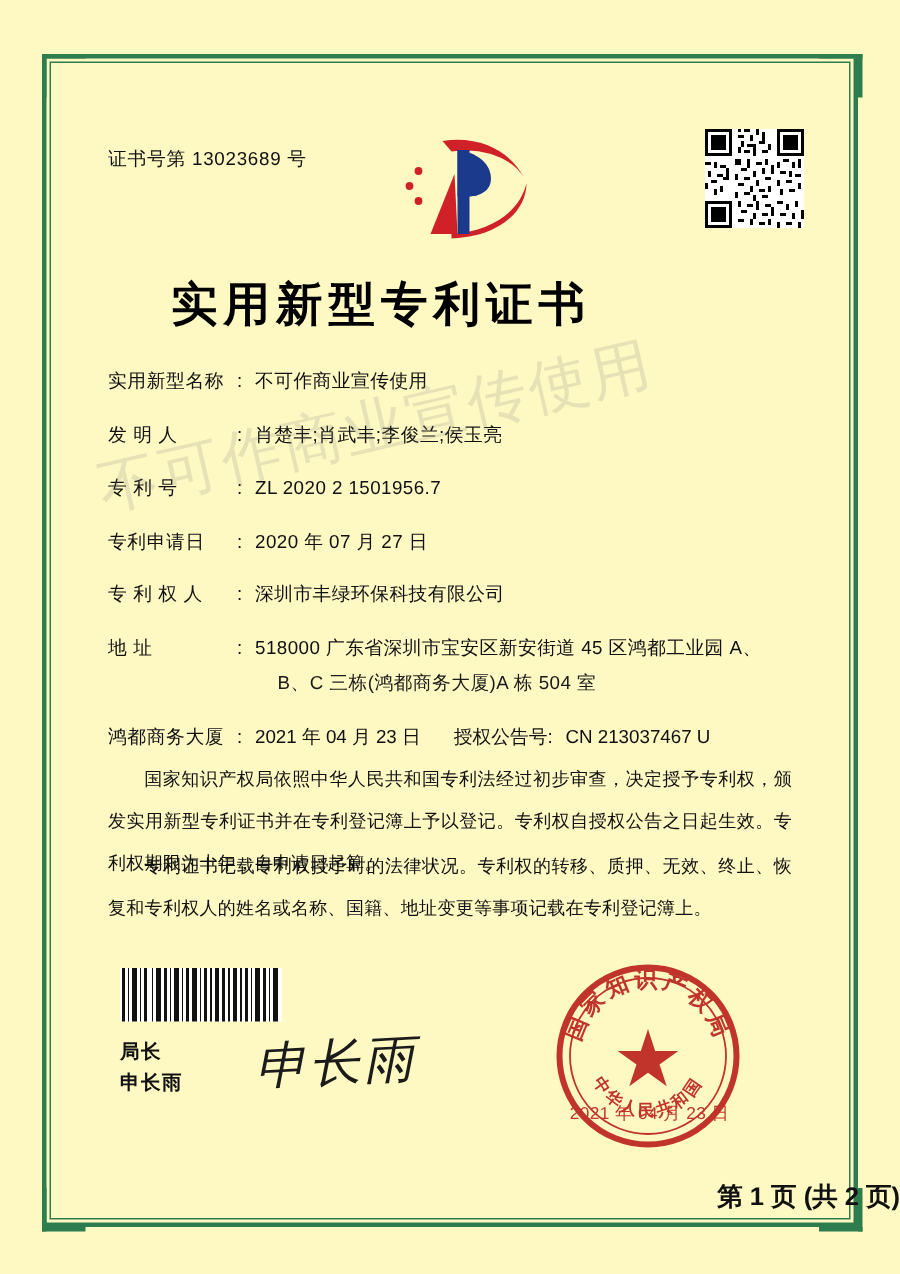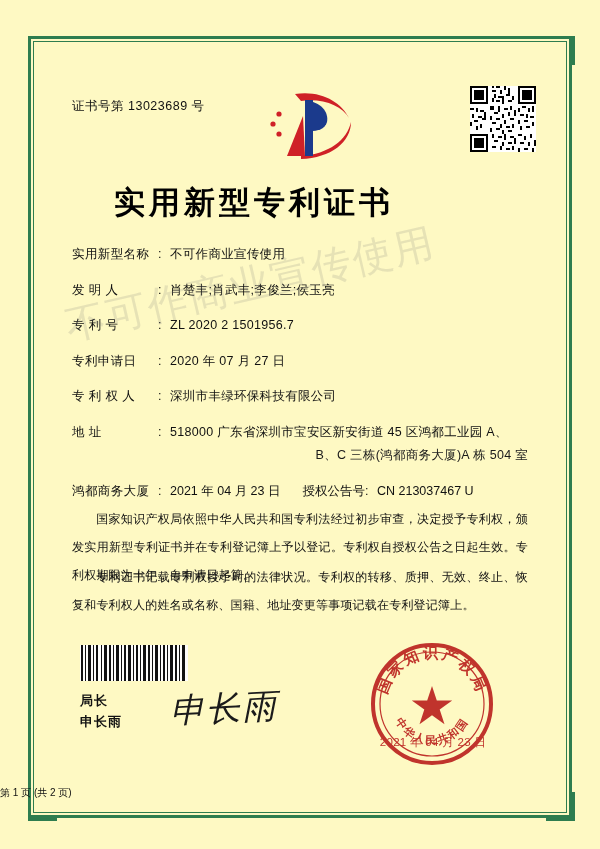--- a/index.html
+++ b/index.html
@@ -108,21 +108,20 @@
     margin-left: 22px;
     display: flex;
   }
   .addr-line2 {
     margin-left: 113px;
     font-size: 12.5px;
     line-height: 19px;
     margin-top: -12px;
     margin-bottom: 16.5px;
     letter-spacing: 0.3px;
-    text-align: right;
   }
 
   .para {
     position: absolute;
     left: 72px;
     width: 456px;
     font-size: 12px;
     line-height: 28px;
     text-align: justify;
     color: #111;
@@ -170,23 +169,24 @@
     text-align: center;
     font-size: 11.5px;
     color: #c0342c;
     letter-spacing: 0.3px;
   }
 
   .page-num {
     position: absolute;
     left: 0; top: 786px;
     width: 600px;
-    text-align: left;
-    font-size: 10px;
-    color: #111;
+    text-align: right;
+    font-size: 17px;
+    color: #111;
+    font-weight: bold;
   }
   .footnote {
     position: absolute;
     left: 0; top: 824px;
     width: 600px;
     text-align: center;
     font-size: 11.5px;
     color: #111;
     letter-spacing: 0.5px;
   }

